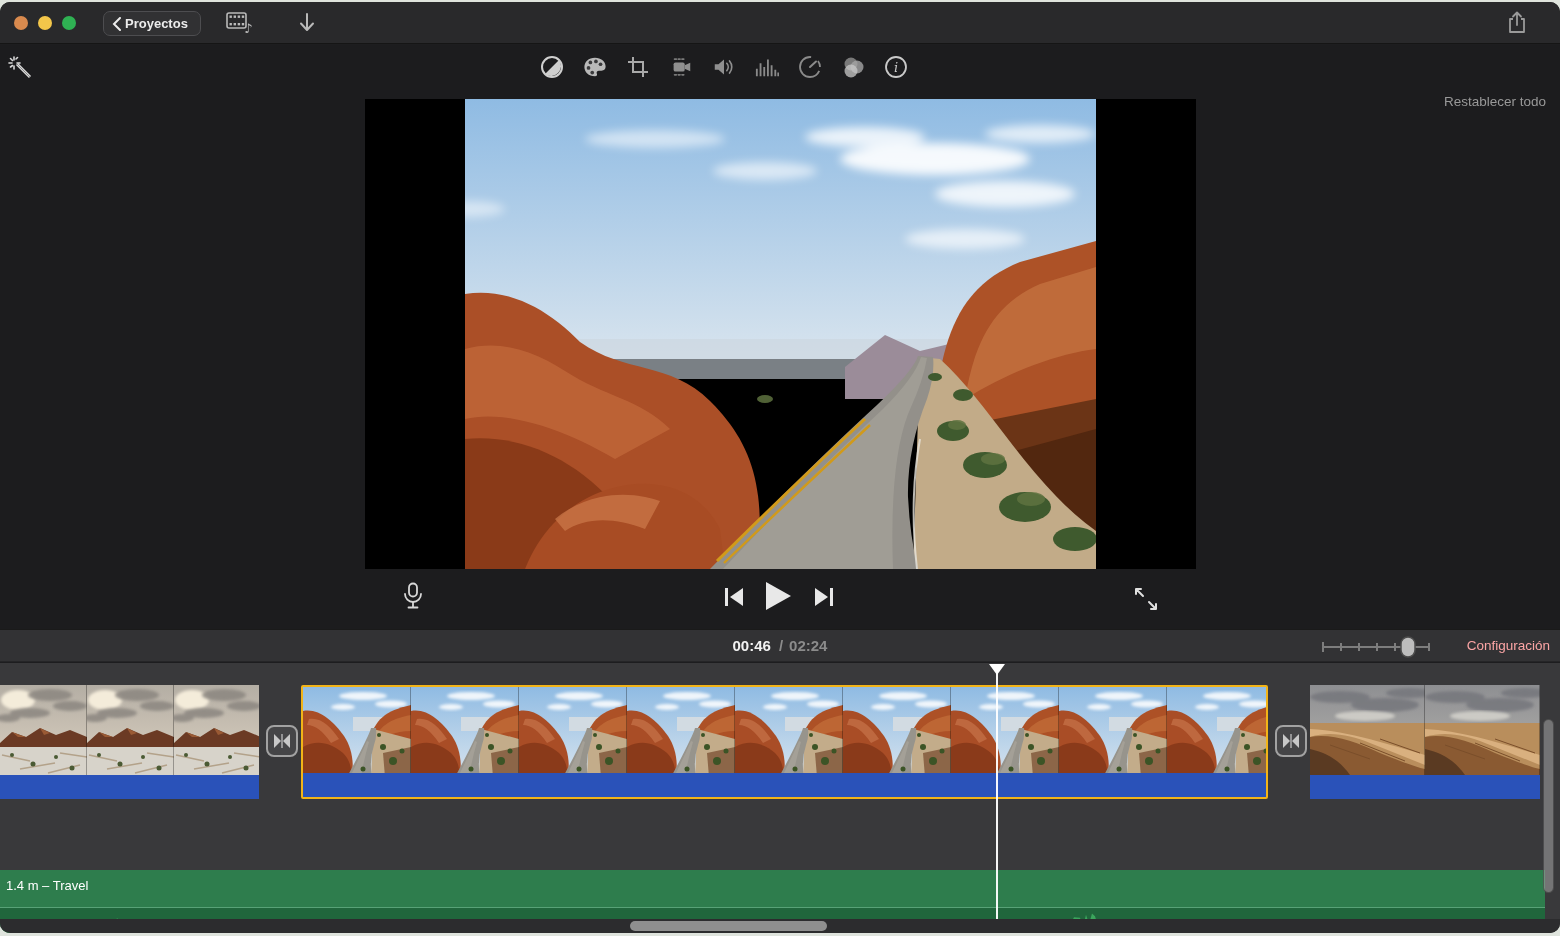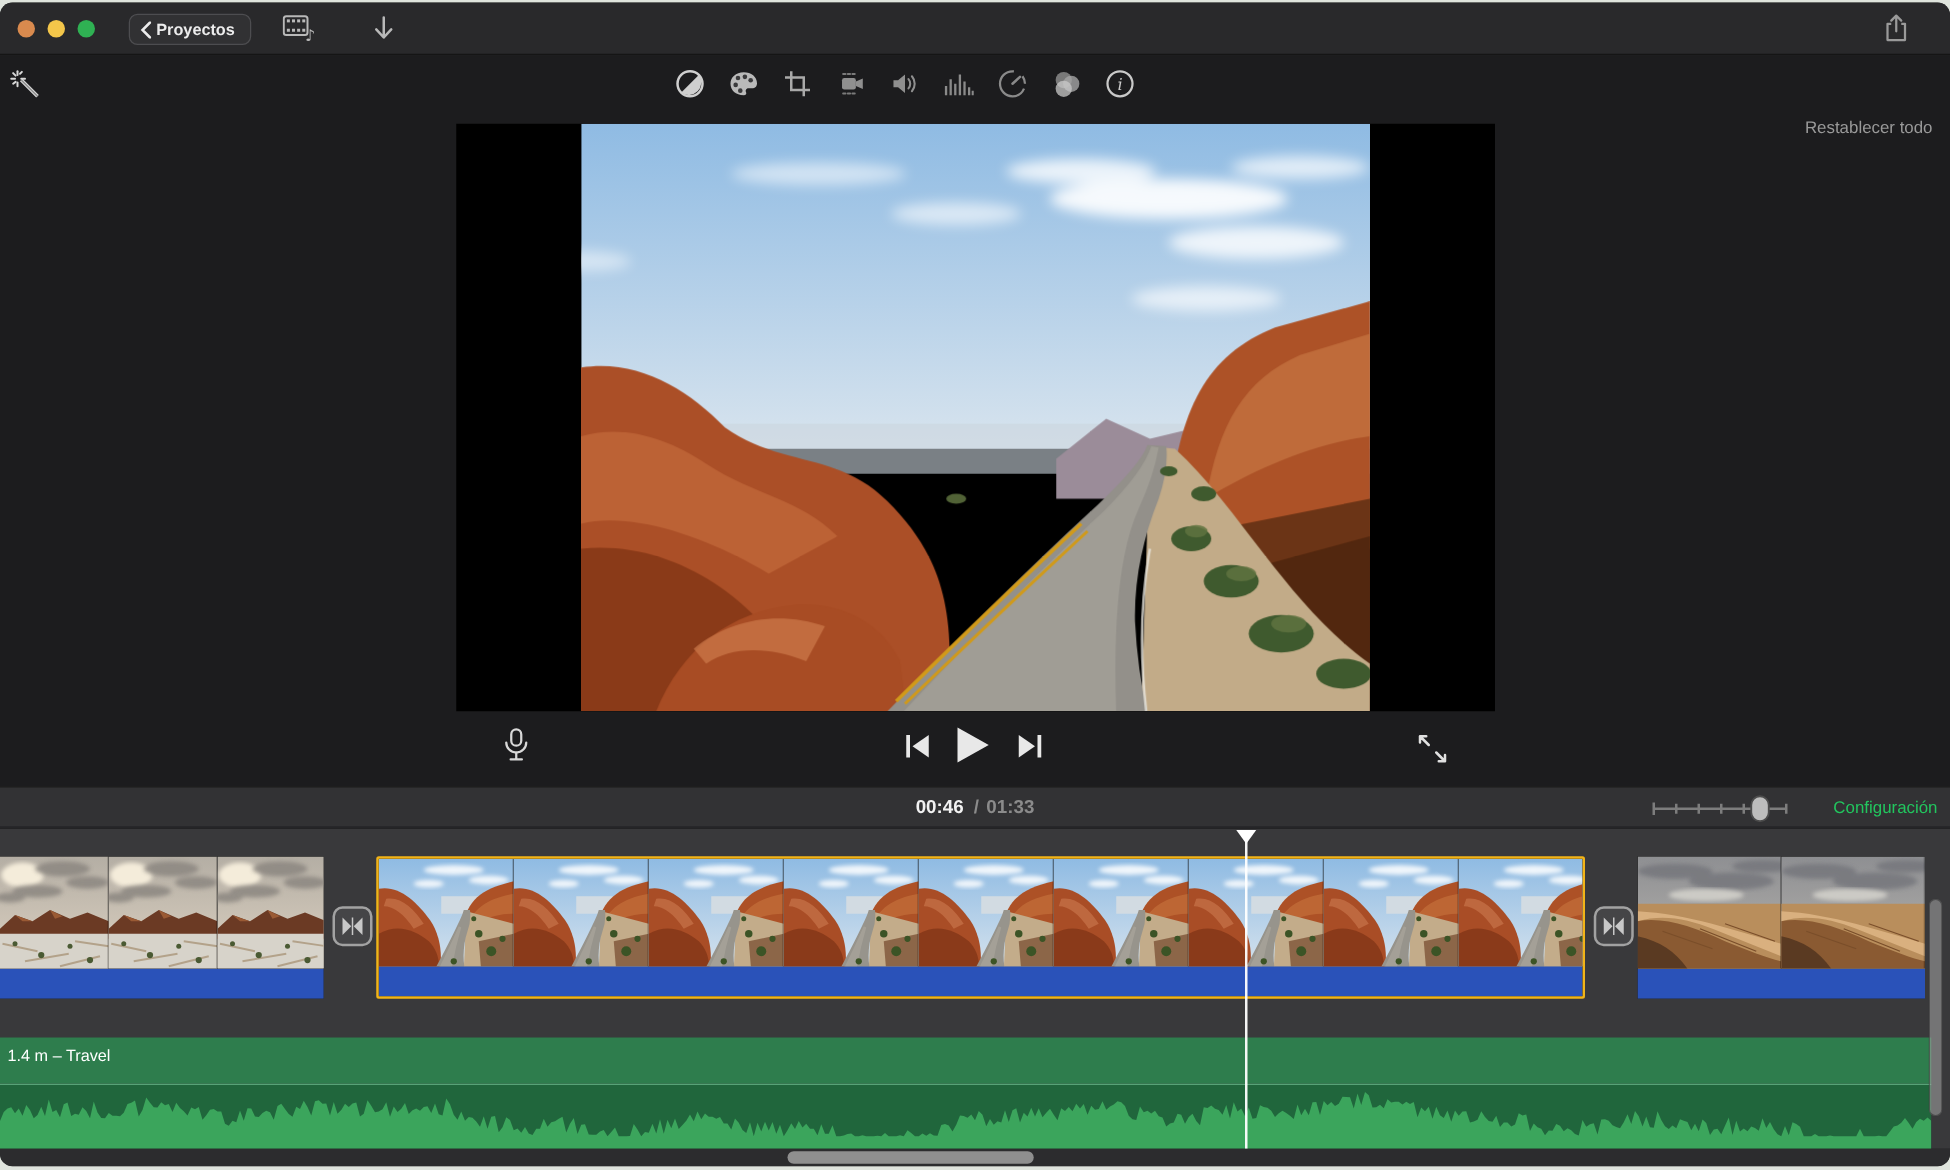--- a/index.html
+++ b/index.html
@@ -41,33 +41,33 @@
   .ctl-prev { left:723px; } .ctl-play { left:764px; top:11px; } .ctl-next { left:813px; }
   .fullscreen { position:absolute; left:1133px; top:16px; }
   
   .timebar { position:absolute; left:0; top:627px; width:100%; height:33px;
     background:#323234; border-top:1px solid #1a1a1a; border-bottom:1px solid #252527; }
   .timecode { position:absolute; left:0; right:0; top:7px; text-align:center;
     font-size:15px; font-weight:bold; color:#f2f2f2; }
   .timecode .sep, .timecode .total { color:#8b8b8b; font-weight:bold; padding-left:6px; }
   .timecode .sep { padding-left:8px; }
   .zoom-slider { position:absolute; right:128px; top:6px; }
-  .settings-label { position:absolute; right:10px; top:8px; color:#22c55e; font-size:13.5px; }
+  .settings-label { position:absolute; right:10px; top:8px; color:#fca5a5; font-size:13.5px; }
   
   .timeline { position:absolute; left:0; top:661px; width:100%; height:256px; background:#39393b; }
   .clip { position:absolute; top:22px; height:114px; overflow:hidden; background:#222; }
   .clip-img { height:90px; overflow:hidden; }
   .clip-audio { height:24px; }
   .clip.selected { border:2px solid #F2B418; border-radius:2px; }
   .clip.selected .clip-img { height:86px; }
   .transition-btn { position:absolute; top:62px; width:32px; height:32px;
     border:2px solid #a2a2a2; border-radius:8px; background:rgba(140,140,140,0.15);
     display:flex; align-items:center; justify-content:center; }
   .audio-track { position:absolute; left:0; top:167px; width:1545px; height:89px; }
-  .audio-head { height:37px; background:#2E7D4D; padding:6px 0 16px 6px; }
+  .audio-head { height:37px; background:#2E7D4D; padding:6px 0 16px 6px;margin-top:40px; }
   .audio-label { color:#fff; font-size:13px; }
   .audio-wave { height:52px; background:#20663C; border-top:1px solid #58a277; }
   .playhead { position:absolute; left:988px; top:0; width:17px; height:256px; }
   .playhead .line { position:absolute; left:8px; top:4px; width:1.5px; height:252px;
     background:rgba(255,255,255,0.95); }
   .playhead .tri { position:absolute; left:1px; top:1px; width:0; height:0;
     border-left:8px solid transparent; border-right:8px solid transparent;
     border-top:11px solid #fff; }
   .vscroll { position:absolute; right:6px; top:56px; width:11px; height:174px;
     border-radius:5.5px; background:rgba(165,165,165,0.55); border:1px solid rgba(40,40,40,0.5); }
@@ -388,21 +388,21 @@
       <span class="fullscreen">
         <svg width="26" height="26" viewBox="0 0 26 26" stroke="#e0e0e0" stroke-width="2" fill="none" stroke-linecap="round" stroke-linejoin="round">
           <path d="M10 10 L3 3 M3 8 L3 3 L8 3"></path>
           <path d="M16 16 L23 23 M23 18 L23 23 L18 23"></path>
         </svg></span>
     </div>
   </section>
 
   <section class="timebar dots">
     <div class="timecode">
-      <span class="current">00:46</span><span class="sep">/</span><span class="total">01:33</span>
+      <span class="current">00:46</span><span class="sep">/</span><span class="total">02:24</span>
     </div>
     <div class="zoom-slider">
       <svg width="112" height="22" viewBox="0 0 112 22">
         <path d="M3 11 L109 11" stroke="#7d7d7d" stroke-width="2"></path>
         <g stroke="#7d7d7d" stroke-width="2">
           <path d="M3 6 L3 16"></path>
             <path d="M21 7 L21 15"></path>
             <path d="M39 7 L39 15"></path>
           <path d="M57 7 L57 15"></path>
             <path d="M75 7 L75 15"></path>

